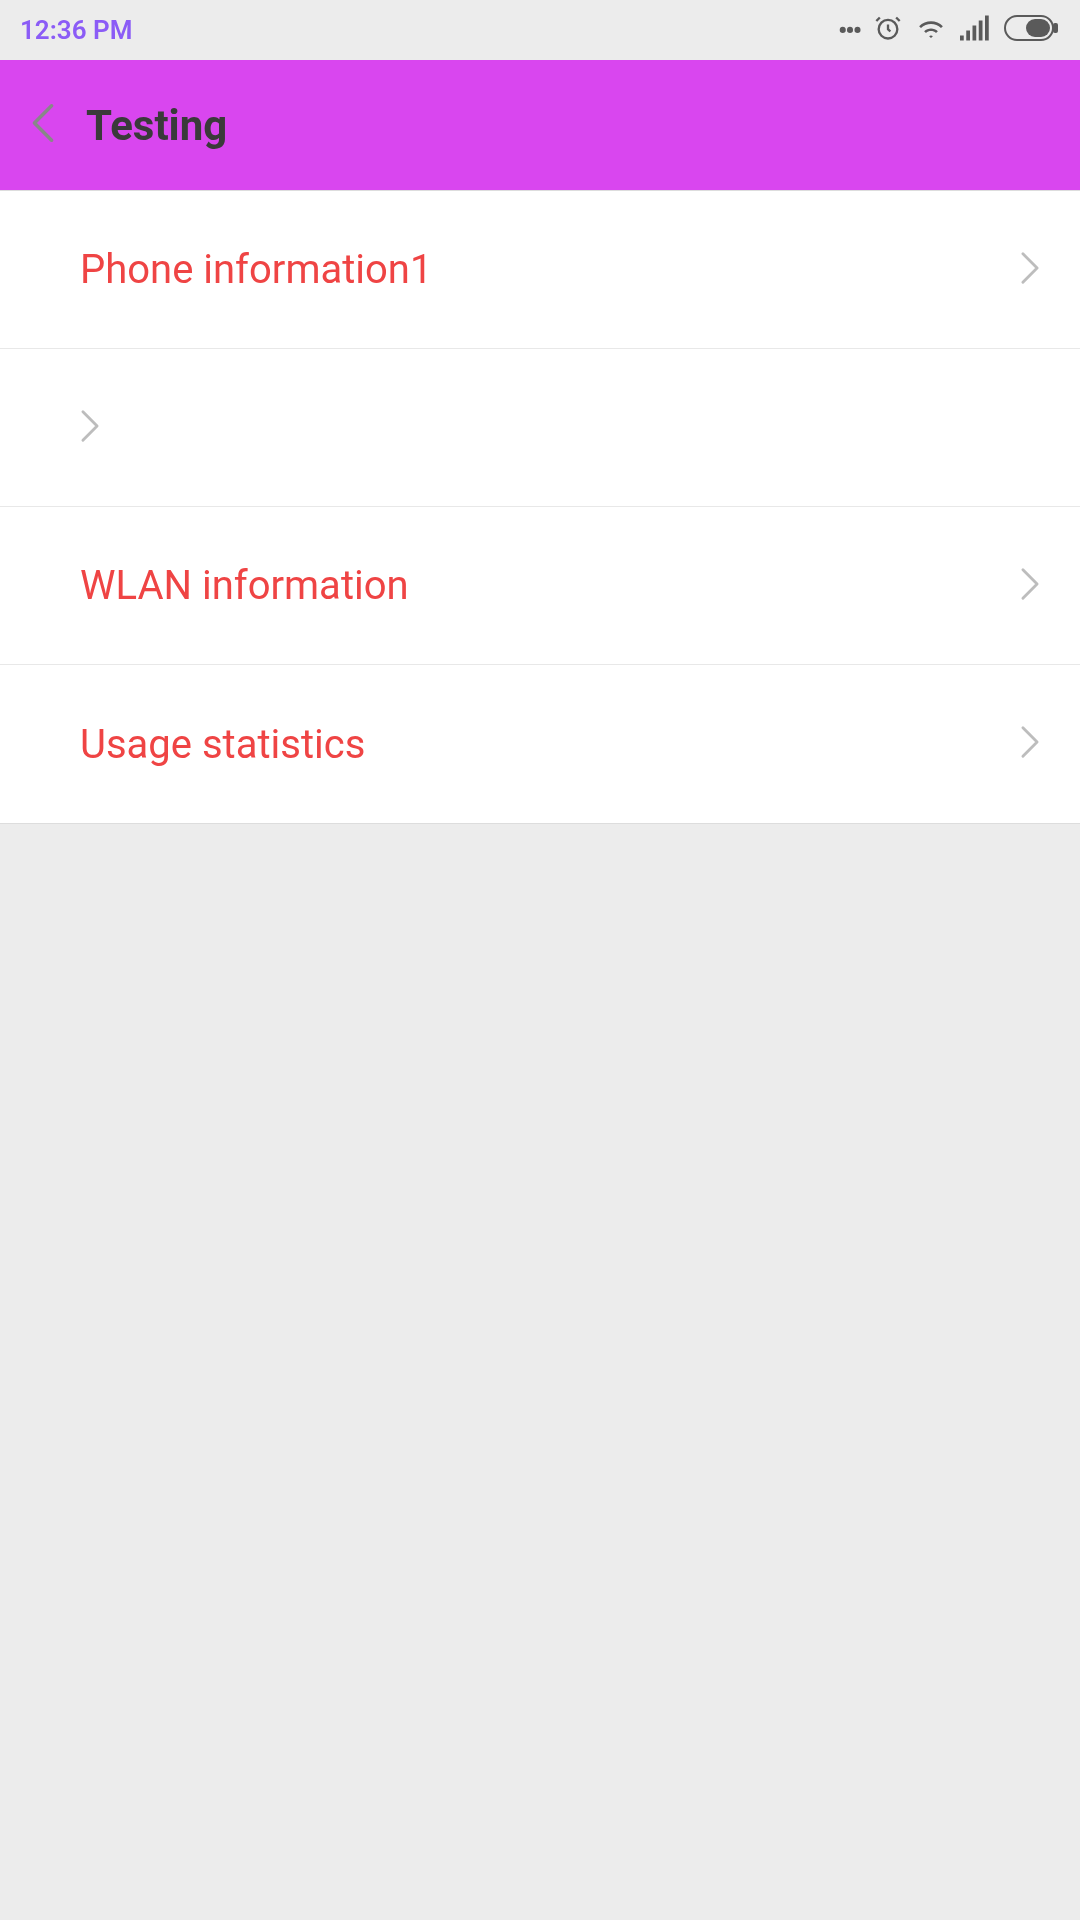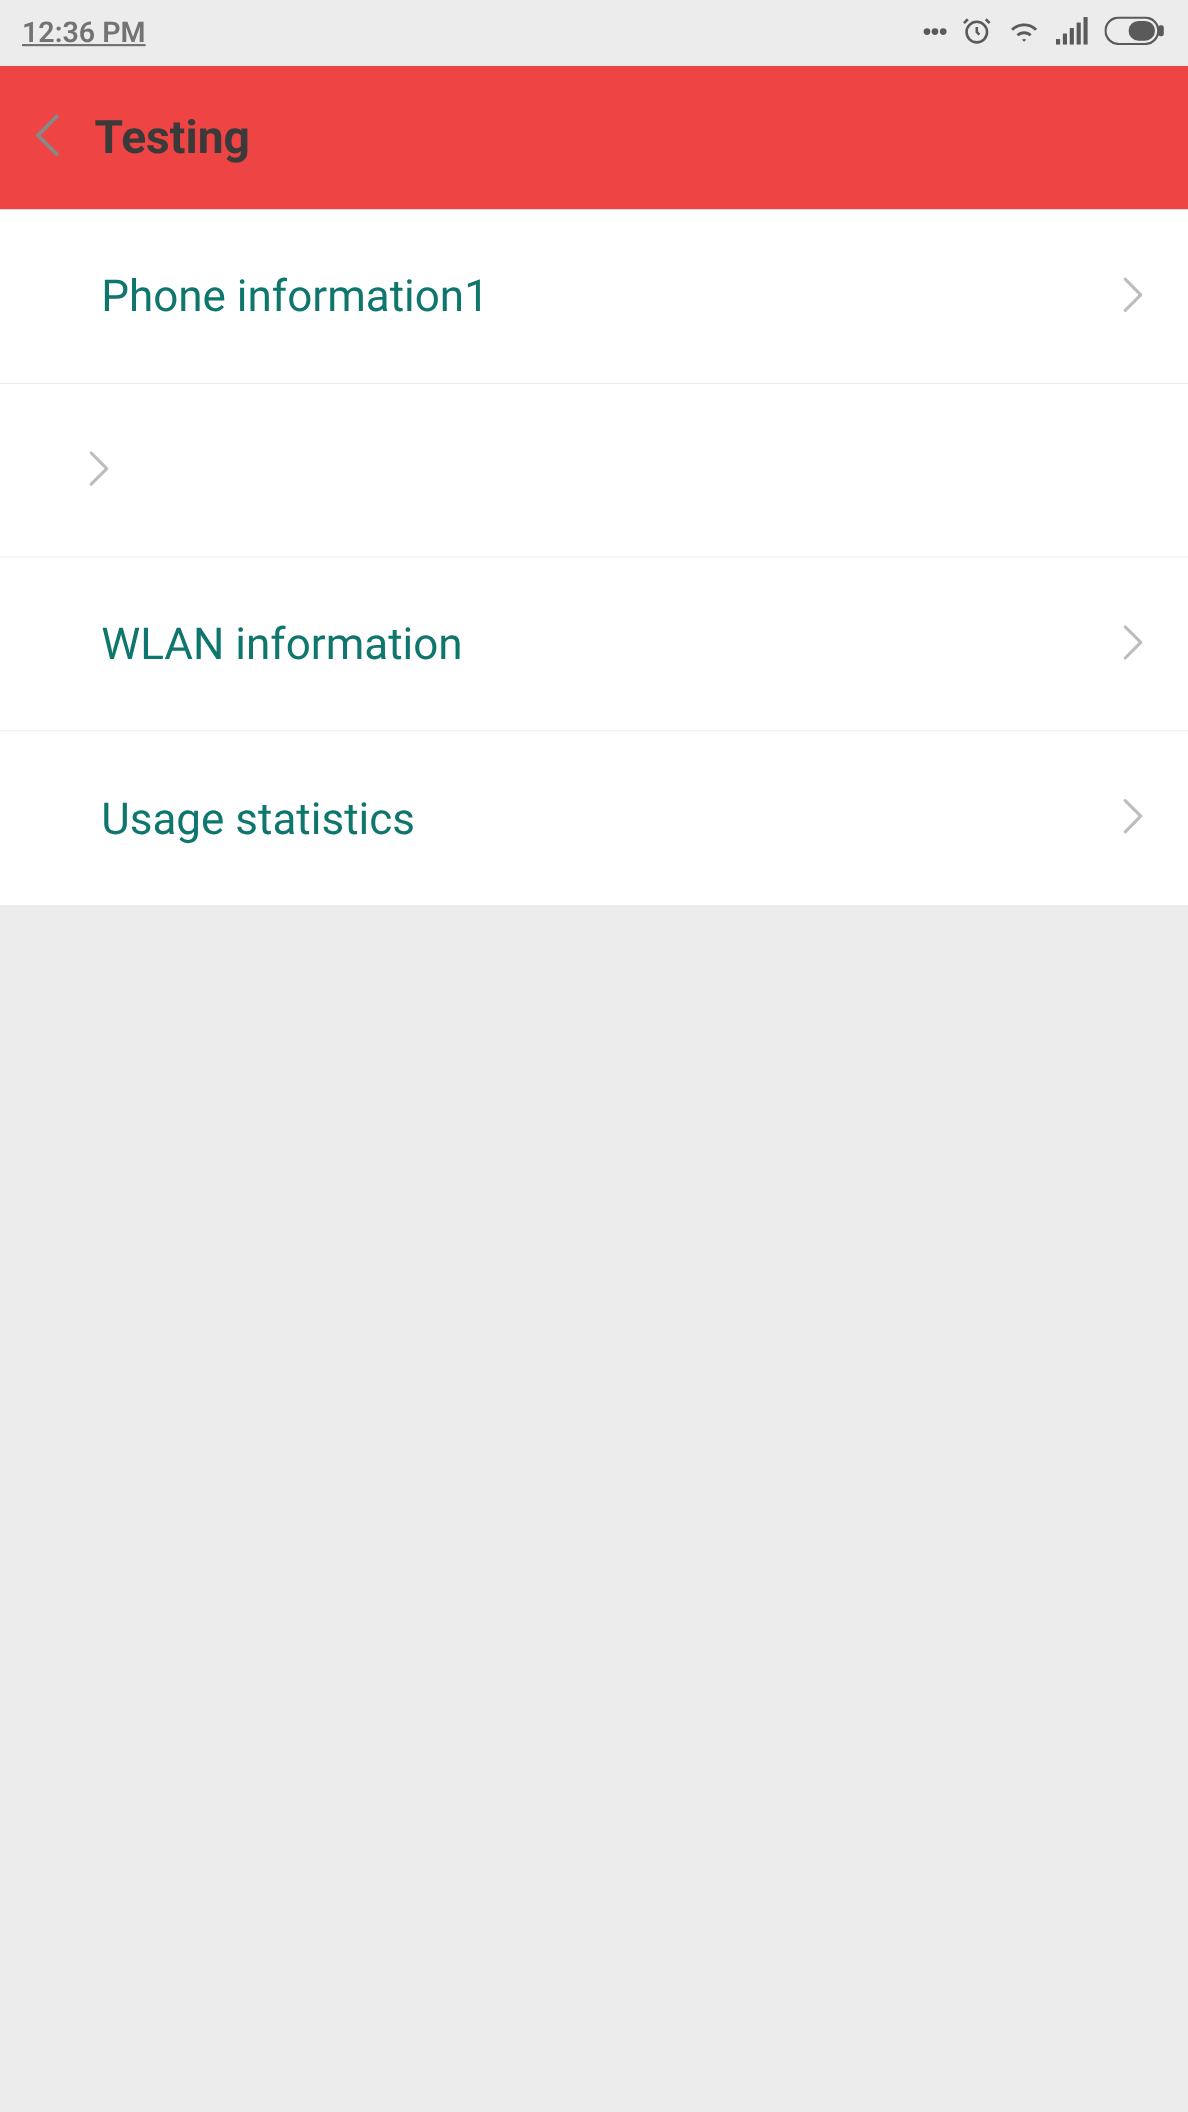--- a/index.html
+++ b/index.html
@@ -18,40 +18,39 @@
       height: 60px;
       display: flex;
       align-items: center;
       justify-content: space-between;
       padding: 0 20px;
       background: #ececec;
     }
     .status-time {
       font-size: 26px;
       font-weight: 600;
-      color: #737373;
-      text-decoration: underline;
+      color: #8b5cf6;
     }
     .status-icons {
       display: flex;
       align-items: center;
       gap: 14px;
     }
     .status-dots {
       font-size: 26px;
       color: #5a5a5a;
       letter-spacing: -2px;
       font-weight: bold;
     }
     .icon-svg {
       color: #5a5a5a;
     }
     .header {
       height: 130px;
-      background: #ef4444;
+      background: #d946ef;
       display: flex;
       align-items: center;
       padding: 0 30px;
       gap: 30px;
     }
     .back-chevron {
       color: #888;
     }
     .header-title {
       font-size: 42px;
@@ -70,23 +69,22 @@
       justify-content: space-between;
       padding: 0 40px 0 80px;
       border-bottom: 1px solid #e8e8e8;
       background: #ffffff;
     }
     .list-item:last-child {
       border-bottom: none;
     }
     .list-label {
       font-size: 40px;
-      color: #0f766e;
+      color: #ef4444;
       font-weight: 400;
-      margin-left: 12px;
     }
     .chevron-right {
       color: #bdbdbd;
     }
   </style>
 </head>
 <body>
 
 <div class="status-bar">
   <div class="status-time">12:36 PM</div>

